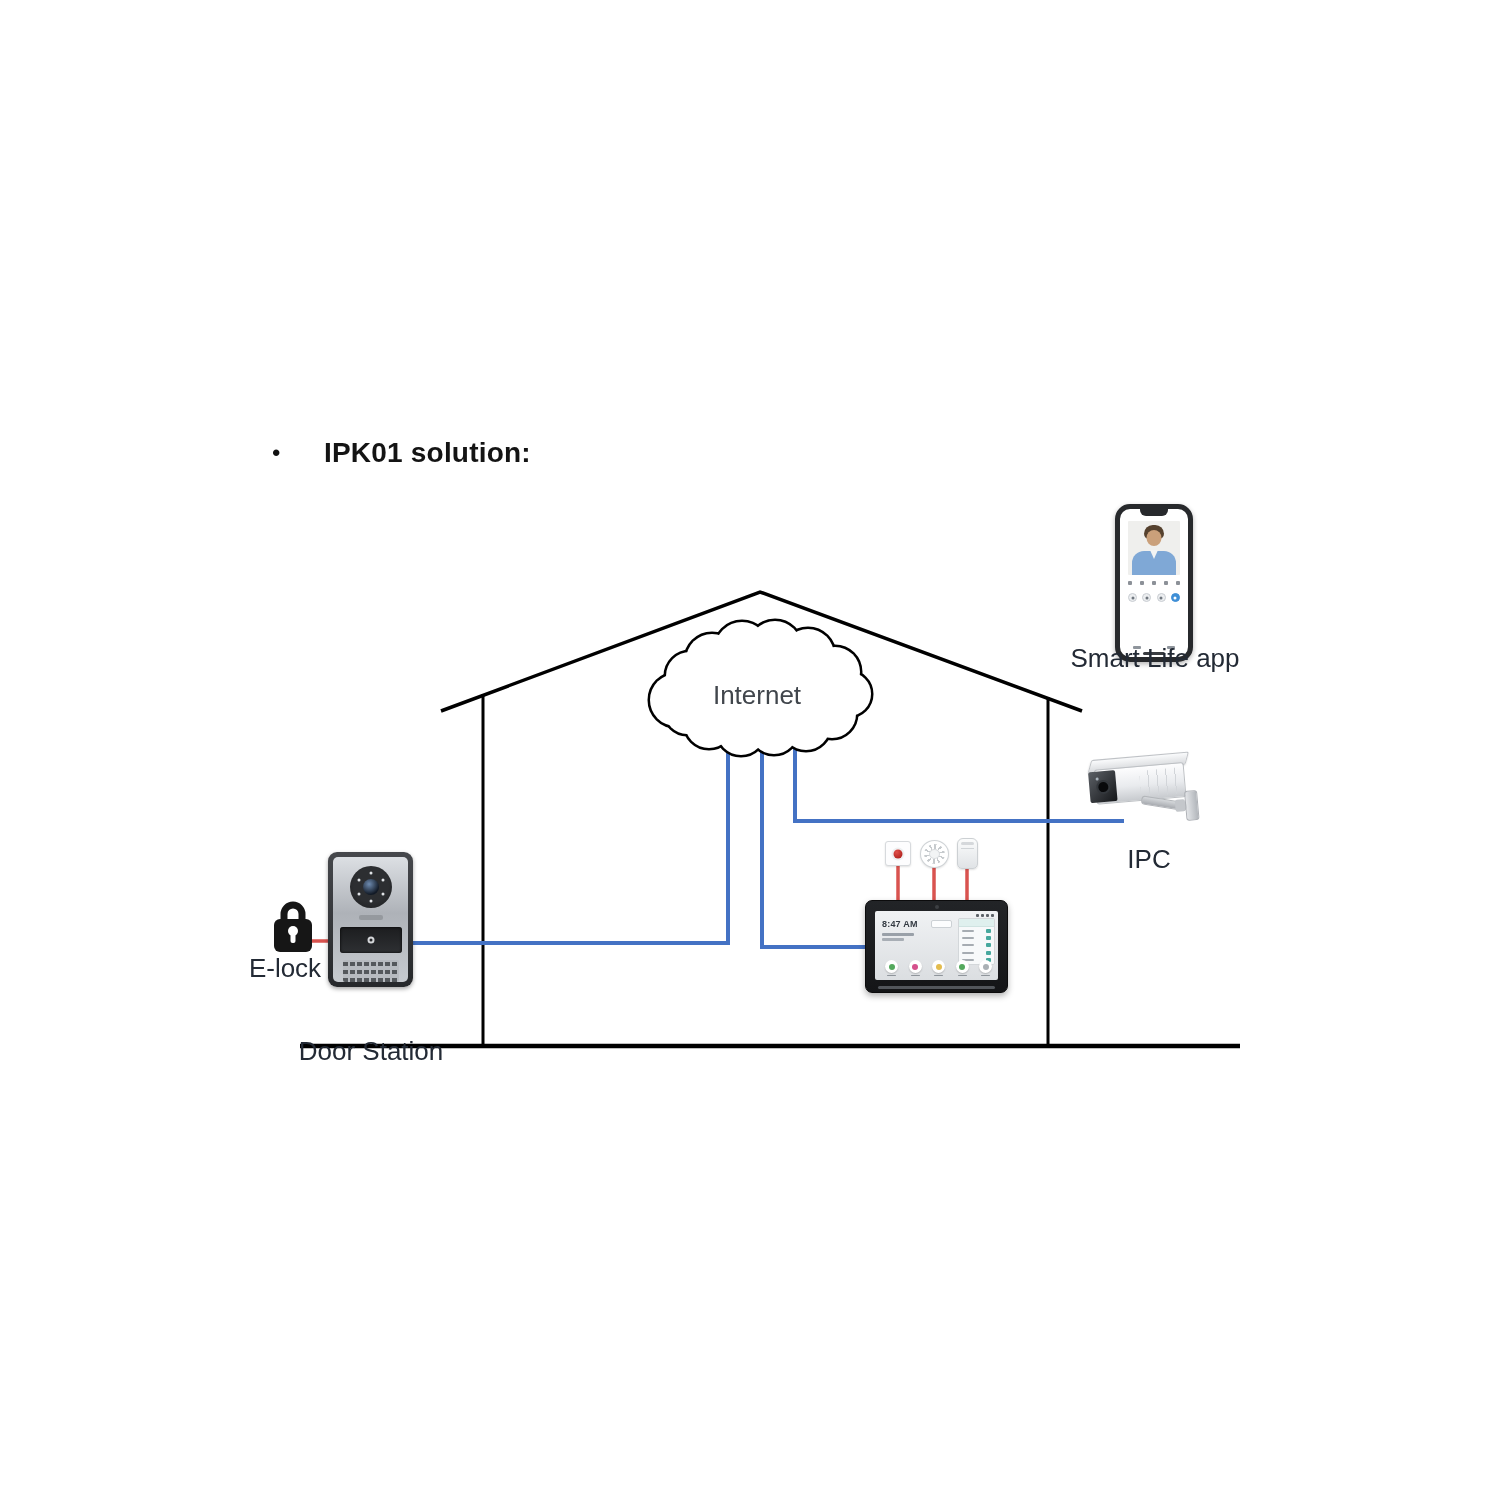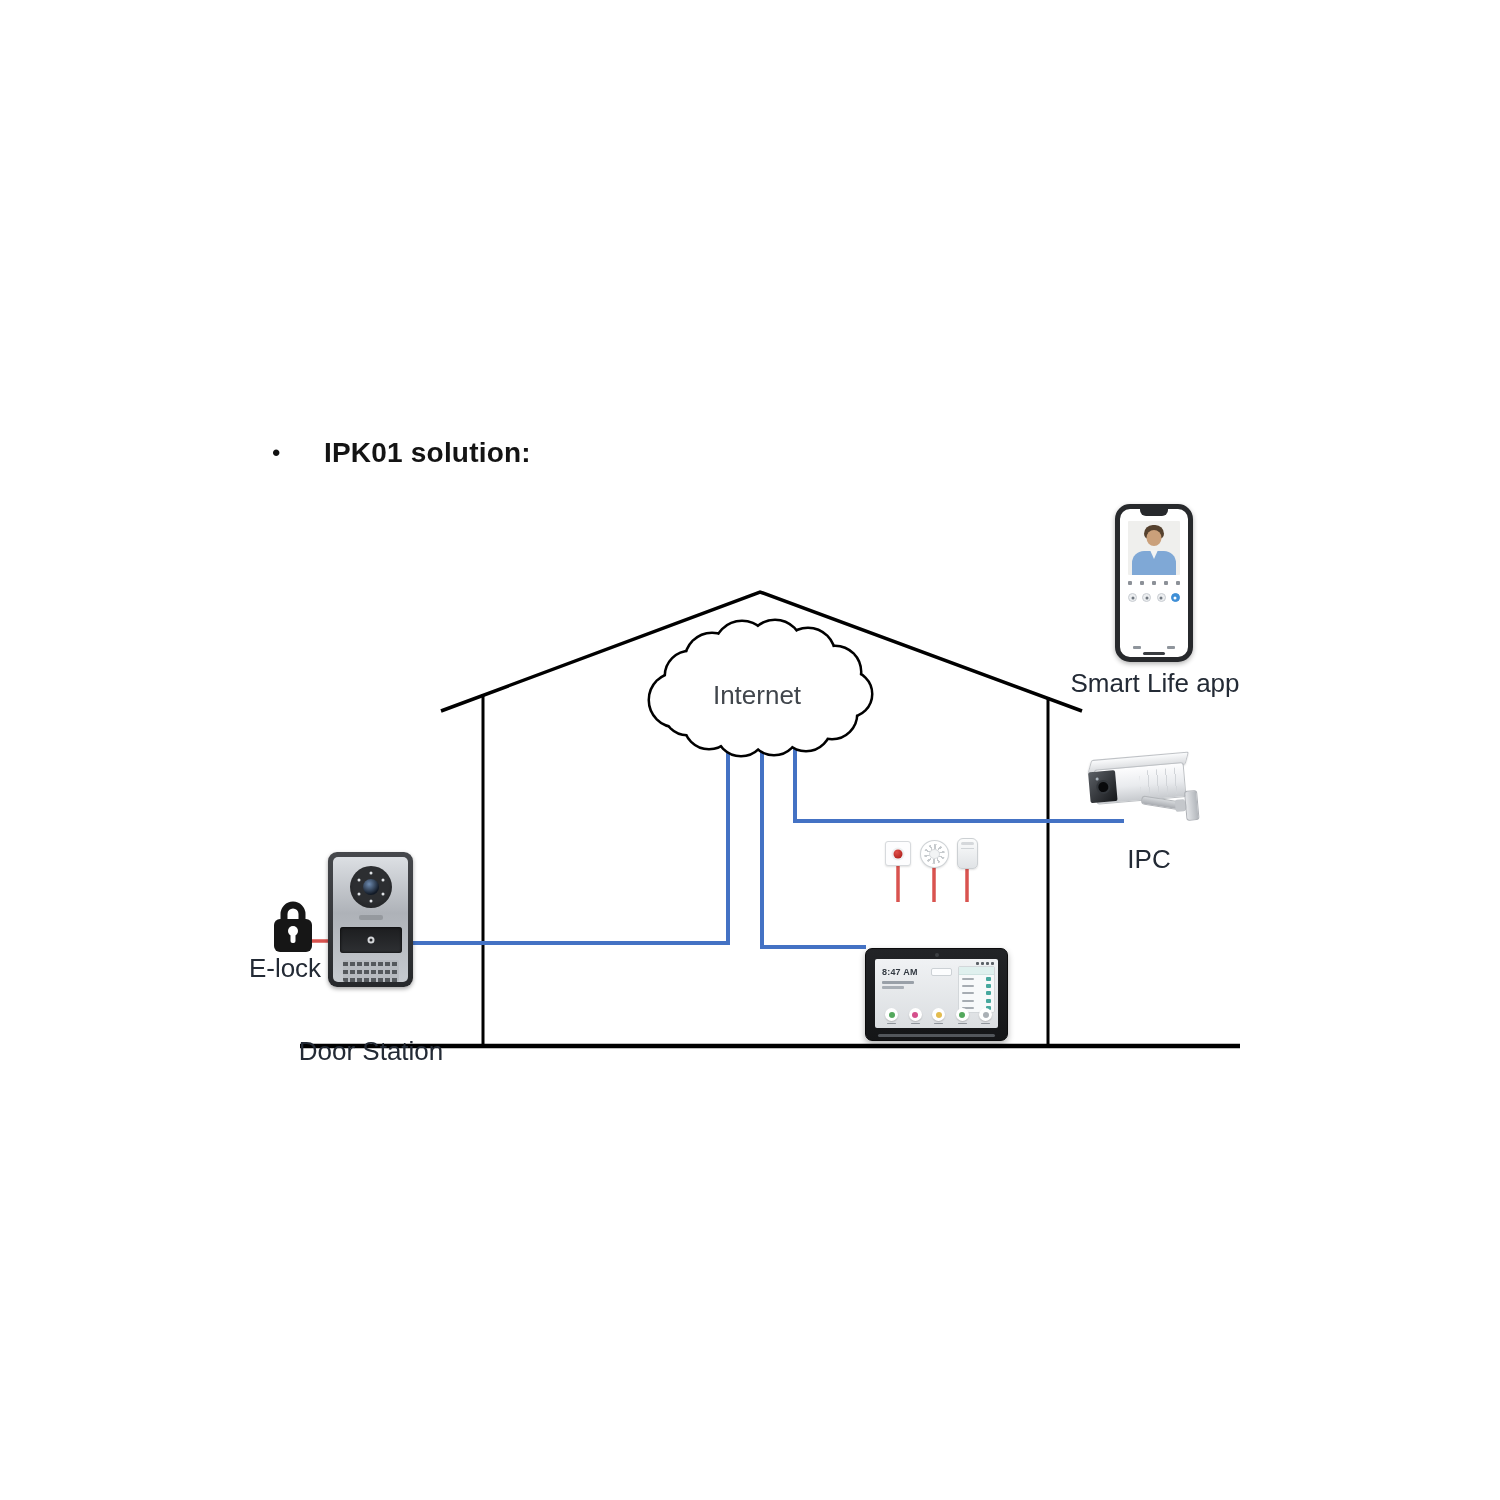--- a/index.html
+++ b/index.html
@@ -77,21 +77,21 @@
   .ipc-body{position:absolute;left:8px;top:15px;width:90px;height:35px;background:linear-gradient(180deg,#fdfdfe,#e9ebee 55%,#c7cace);border:1px solid #bdc0c4;border-radius:3px;}
   .ipc-slats{position:absolute;right:6px;top:4px;width:38px;height:26px;background:repeating-linear-gradient(90deg,transparent 0 8px,#d2d5d9 8px 9px);}
   .ipc-front{position:absolute;left:2px;top:17px;width:27px;height:31px;background:linear-gradient(135deg,#5c6066,#141619);border-radius:2px;}
   .ipc-lens{position:absolute;left:50%;top:50%;transform:translate(-50%,-50%);width:14px;height:14px;border-radius:50%;background:#08090b;border:2px solid #33373c;}
   .ipc-glint{position:absolute;left:7px;top:6px;width:3px;height:3px;border-radius:50%;background:#aab4bd;}
   .ipc-arm{position:absolute;left:52px;top:50px;width:46px;height:9px;background:linear-gradient(180deg,#d6d9dc,#a8abb0);border:1px solid #b2b5b9;border-radius:4px;transform:rotate(14deg);}
   .ipc-plate{position:absolute;left:96px;top:44px;width:13px;height:30px;background:linear-gradient(90deg,#e3e5e8,#b2b6bb);border:1px solid #aeb1b6;border-radius:3px;}
   .ipc-knuckle{position:absolute;left:86px;top:52px;width:10px;height:12px;background:#c4c7cb;border-radius:2px;}
 
   
-  .monitor{position:absolute;left:865px;top:900px;width:143px;height:93px;background:linear-gradient(180deg,#222427,#141517);border:1px solid #0b0b0c;border-radius:7px;box-shadow:0 3px 6px rgba(0,0,0,.3);margin-top:48px;}
+  .monitor{position:absolute;left:865px;top:900px;width:143px;height:93px;background:linear-gradient(180deg,#222427,#141517);border:1px solid #0b0b0c;border-radius:7px;box-shadow:0 3px 6px rgba(0,0,0,.3);}
   .mo-camdot{position:absolute;left:50%;top:4px;transform:translateX(-50%);width:4px;height:4px;border-radius:50%;background:#3c3f43;}
   .mo-strip{position:absolute;left:12px;right:12px;bottom:3px;height:3px;border-radius:2px;background:#5d6267;opacity:.85;}
   .mo-screen{position:absolute;left:9px;right:9px;top:10px;bottom:12px;background:linear-gradient(180deg,#f0f2f4,#dbdee1);border-radius:2px;overflow:hidden;}
   .mo-status{position:absolute;top:3px;right:4px;display:flex;gap:2px;}
   .mo-status i{display:block;width:3px;height:3px;background:#5b6167;border-radius:1px;}
   .mo-time{position:absolute;left:7px;top:8px;font-size:9px;font-weight:bold;color:#333a42;letter-spacing:.2px;}
   .mo-sub1{position:absolute;left:7px;top:22px;width:32px;height:2.5px;background:#99a0a8;border-radius:1px;}
   .mo-sub2{position:absolute;left:7px;top:27px;width:22px;height:2.5px;background:#a8aeb5;border-radius:1px;}
   .mo-pill{position:absolute;left:56px;top:9px;width:21px;height:8px;background:#fcfdfe;border:1px solid #ccd1d5;border-radius:2px;}
   .mo-panel{position:absolute;right:3px;top:7px;width:37px;height:47px;background:#f7f9fa;border:1px solid #d3d7da;border-radius:2px;overflow:hidden;}
@@ -297,18 +297,18 @@
     </div>
   <div class="sensor-smoke">
       <span class="ss-ring"></span>
       <span class="ss-core"></span>
     </div>
   <div class="sensor-siren">
       <span class="sv-cap"></span>
       <span class="sv-line"></span>
     </div>
 
-  <div class="device-label" style="left:1060px;top:668px;width:190px;">Smart Life app</div>
+  <div class="device-label" style="left:1060px;top:643px;width:190px;">Smart Life app</div>
   <div class="device-label" style="left:1099px;top:844px;width:100px;">IPC</div>
   <div class="device-label" style="left:235px;top:953px;width:100px;">E-lock</div>
   <div class="device-label" style="left:296px;top:1036px;width:150px;">Door Station</div>
 
 </div>
 
 </body></html>

